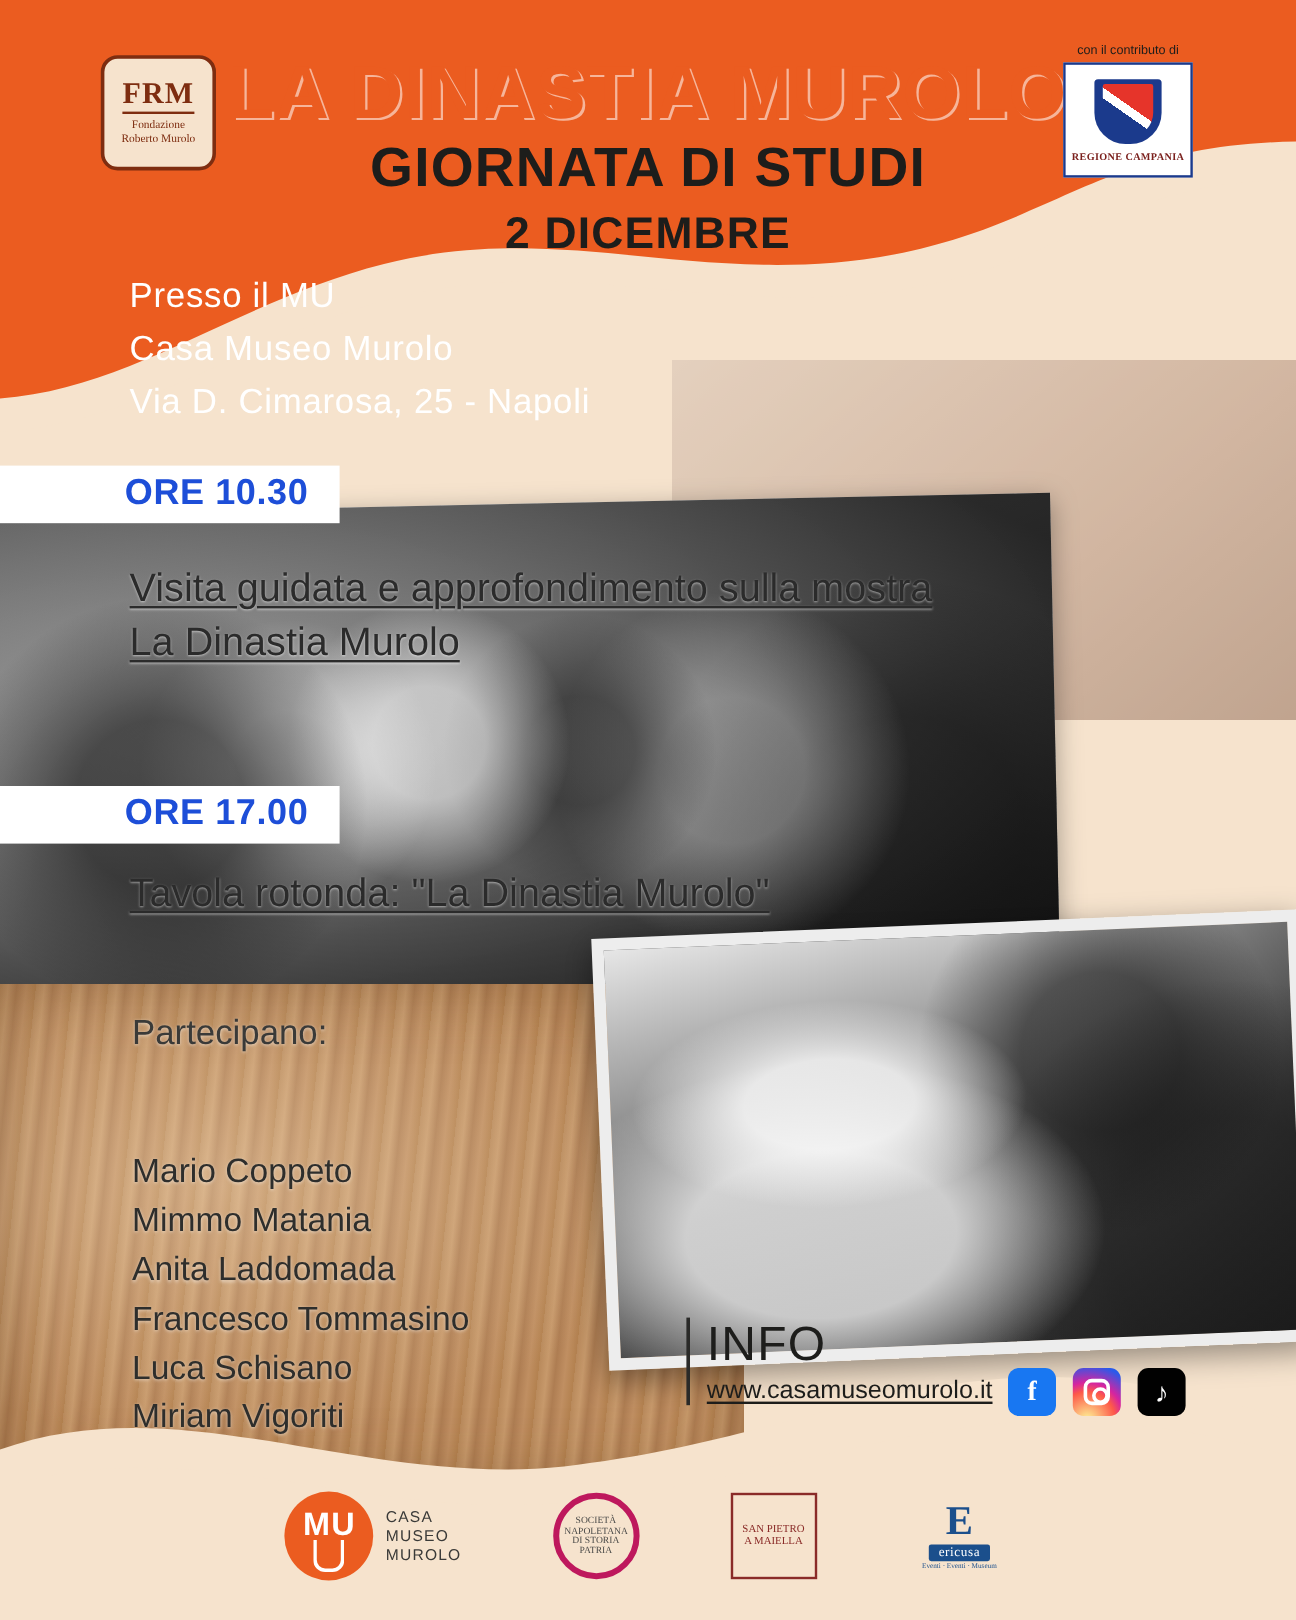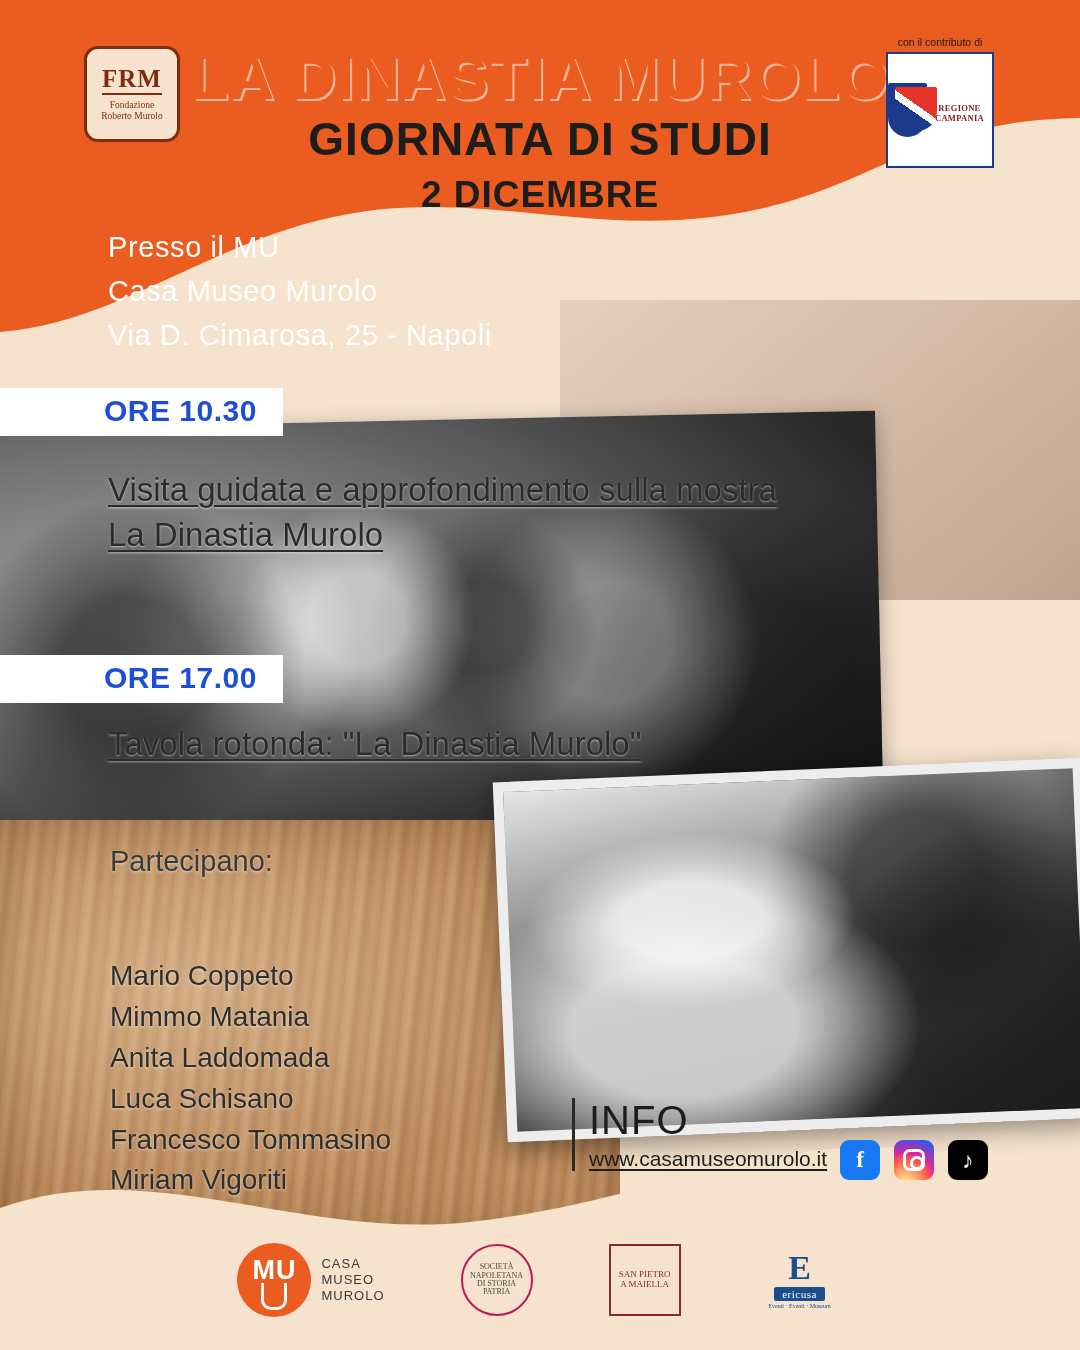--- a/index.html
+++ b/index.html
@@ -145,23 +145,23 @@
   }
 
   .contrib {
     position: absolute; right: 80px; top: 36px;
     width: 120px; text-align: center;
   }
   .contrib-label {
     font-size: 10.5px; color: #1d1d1b; margin-bottom: 4px;
   }
   .regione-badge {
-    width: 108px; height: 116px; margin: 0 auto;
+    width: 108px; height: 96px; margin: 0 auto;
     background: #fff; border: 2px solid #1b3a8c;
-    display: flex; flex-direction: row; align-items: center; justify-content: center;
+    display: flex; flex-direction: column; align-items: center; justify-content: center;
   }
   .regione-shield {
     width: 56px; height: 54px; background: #1b3a8c;
     position: relative; border-radius: 3px 3px 26px 26px;
   }
   .regione-shield::after {
     content: "";
     position: absolute; left: 7px; top: 4px; width: 42px; height: 44px;
     background: linear-gradient(35deg, #1b3a8c 0 44%, #ffffff 44% 56%, #e6342a 56% 100%);
     border-radius: 2px 2px 20px 20px;
@@ -265,21 +265,21 @@
   }
   .mu-mark::after {
     content: ""; position: absolute; left: 50%; top: 40px; transform: translateX(-50%);
     width: 20px; height: 24px; border: 3px solid #fff; border-radius: 0 0 10px 10px;
     border-top: none;
   }
   .mu-text { font-size: 13px; line-height: 1.22; color: #3a3a38; letter-spacing: 1px; }
 
   .seal {
     width: 72px; height: 72px; border-radius: 50%;
-    border: 2px solid #be185d; color: #4a4a48;
+    border: 5px solid #be185d; color: #4a4a48;
     display: flex; align-items: center; justify-content: center;
     font-size: 8px; text-align: center; padding: 6px; line-height: 1.05;
     font-family: "Liberation Serif", serif;
   }
   .seal-sp {
     width: 72px; height: 72px; border: 2px solid #8a2b28; color: #8a2b28;
     display: flex; align-items: center; justify-content: center;
     font-size: 9px; text-align: center; line-height: 1.1; padding: 4px;
     font-family: "Liberation Serif", serif;
   }
@@ -355,22 +355,22 @@
   <div class="time-chip time-2">ORE 17.00</div>
   <div class="sched-text sched-2">
     <div>Tavola rotonda: "La Dinastia Murolo"</div>
   </div>
 
   <div class="part-title">Partecipano:</div>
   <ul class="part-list">
     <li>Mario Coppeto</li>
     <li>Mimmo Matania</li>
     <li>Anita Laddomada</li>
+    <li>Francesco Tommasino</li>
     <li>Luca Schisano</li>
-    <li>Francesco Tommasino</li>
     <li>Miriam Vigoriti</li>
   </ul>
 
   <div class="info-block">
     <div class="info-title">INFO</div>
     <div class="info-url">www.casamuseomurolo.it</div>
   </div>
 
   <div class="socials">
     <div class="soc soc-fb">f</div>

